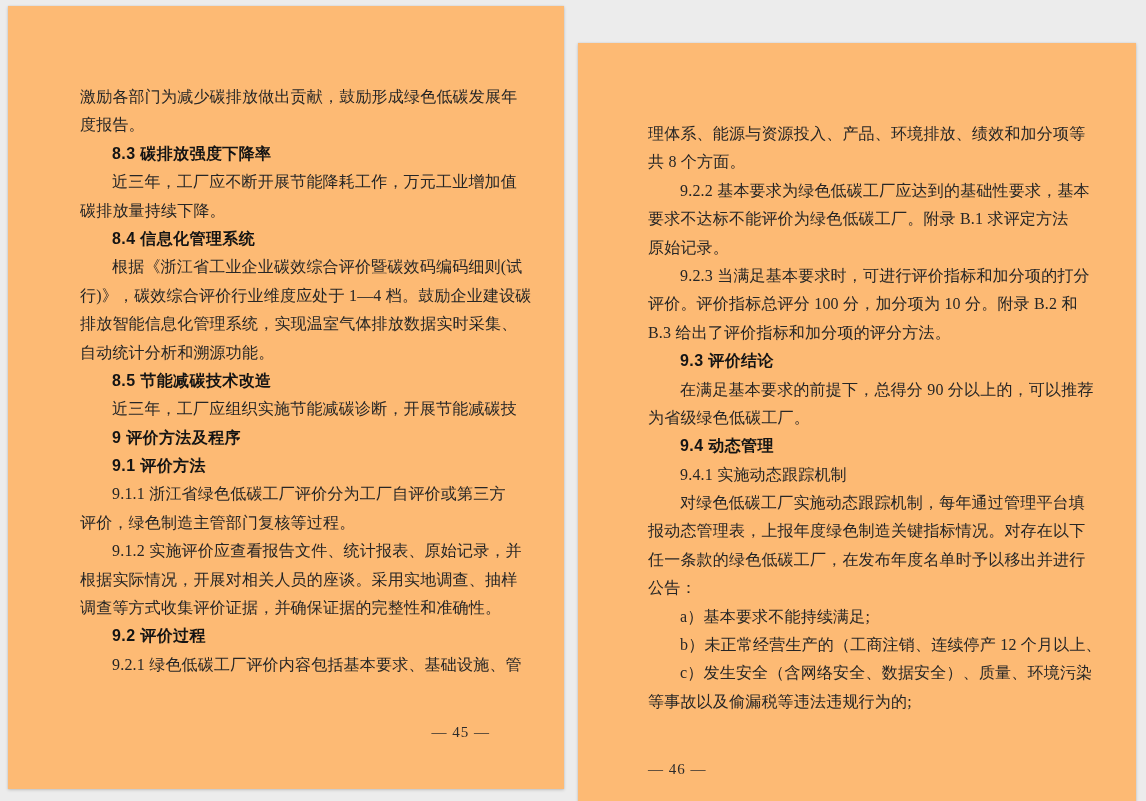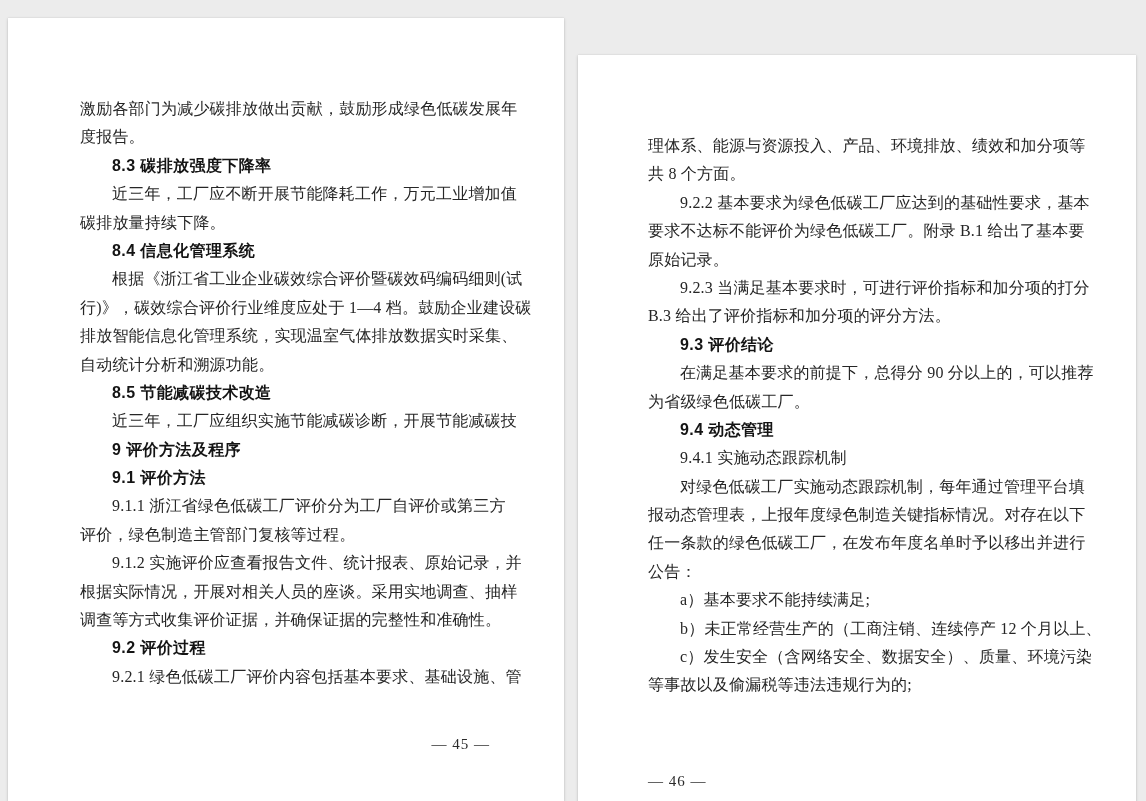--- a/index.html
+++ b/index.html
@@ -13,22 +13,22 @@
     overflow: hidden;
     position: relative;
     font-family: "Liberation Serif", "DejaVu Serif", serif;
   }
   .spread {
     position: absolute;
     inset: 0;
   }
   .page {
     position: absolute;
-    top: 18px;
-    background: #ffffff;
+    top: 6px;
+    background: #fdba74;
     box-shadow: 0 1px 3px rgba(0,0,0,0.18), 0 0 1px rgba(0,0,0,0.12);
   }
   .page-left {
     left: 8px;
     width: 556px;
     height: 783px;
   }
   .page-right {
     left: 578px;
     width: 558px;
@@ -107,23 +107,24 @@
         <div class="line body indent">9.2.1 绿色低碳工厂评价内容包括基本要求、基础设施、管</div>
       </div>
     <div class="footer">— 45 —</div>
   </section>
 
   <section class="page page-right">
     <div class="content">
         <div class="line body">理体系、能源与资源投入、产品、环境排放、绩效和加分项等</div>
         <div class="line body">共 8 个方面。</div>
         <div class="line body indent">9.2.2 基本要求为绿色低碳工厂应达到的基础性要求，基本</div>
-        <div class="line body">要求不达标不能评价为绿色低碳工厂。附录 B.1 给出了基本要</div>
+        <div class="line body">要求不达标不能评价为绿色低碳工厂。附录 B.1 求评定方法</div>
         <div class="line body">原始记录。</div>
         <div class="line body indent">9.2.3 当满足基本要求时，可进行评价指标和加分项的打分</div>
+        <div class="line body">评价。评价指标总评分 100 分，加分项为 10 分。附录 B.2 和</div>
         <div class="line body">B.3 给出了评价指标和加分项的评分方法。</div>
         <div class="line heading indent">9.3 评价结论</div>
         <div class="line body indent">在满足基本要求的前提下，总得分 90 分以上的，可以推荐</div>
         <div class="line body">为省级绿色低碳工厂。</div>
         <div class="line heading indent">9.4 动态管理</div>
         <div class="line body indent">9.4.1 实施动态跟踪机制</div>
         <div class="line body indent">对绿色低碳工厂实施动态跟踪机制，每年通过管理平台填</div>
         <div class="line body">报动态管理表，上报年度绿色制造关键指标情况。对存在以下</div>
         <div class="line body">任一条款的绿色低碳工厂，在发布年度名单时予以移出并进行</div>
         <div class="line body">公告：</div>

